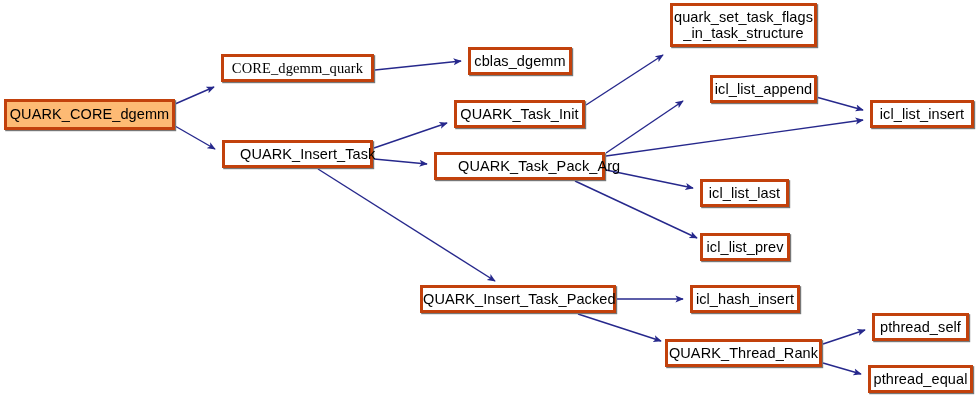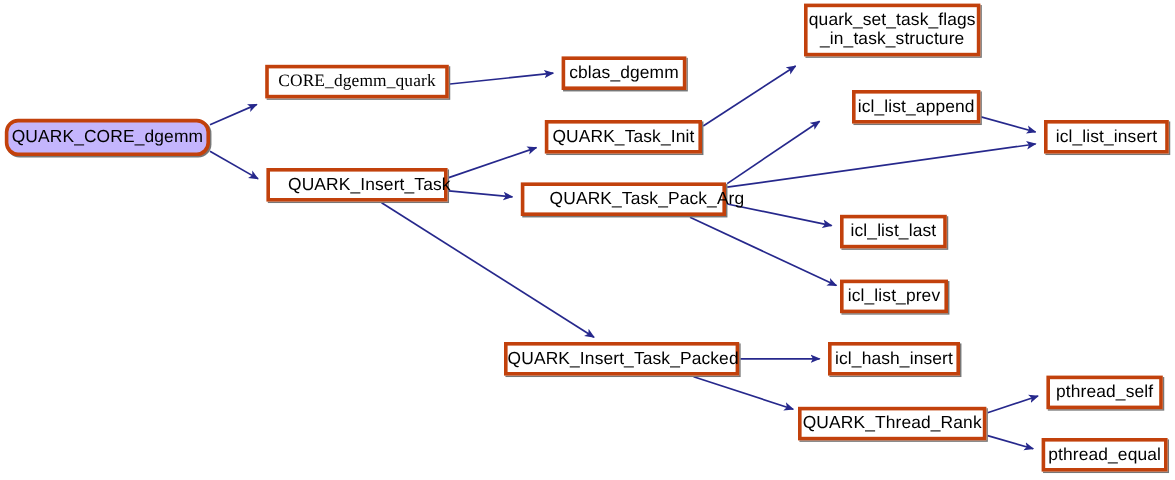--- a/index.html
+++ b/index.html
@@ -34,22 +34,21 @@
     letter-spacing: 0.1px;
     display: flex;
     align-items: center;
     justify-content: center;
     text-align: center;
     white-space: pre;
     box-shadow: 1.2px 1.2px 0 0 #777777;
     z-index: 2;
   }
   .node.root {
-    background: #c4b5fd;
-    border-radius: 11px;
+    background: #fdba74;
   }
   .node-label {
     display: block;
     width: 100%;
   }
 </style>
 </head>
 <body>
 
 <div id="canvas">

